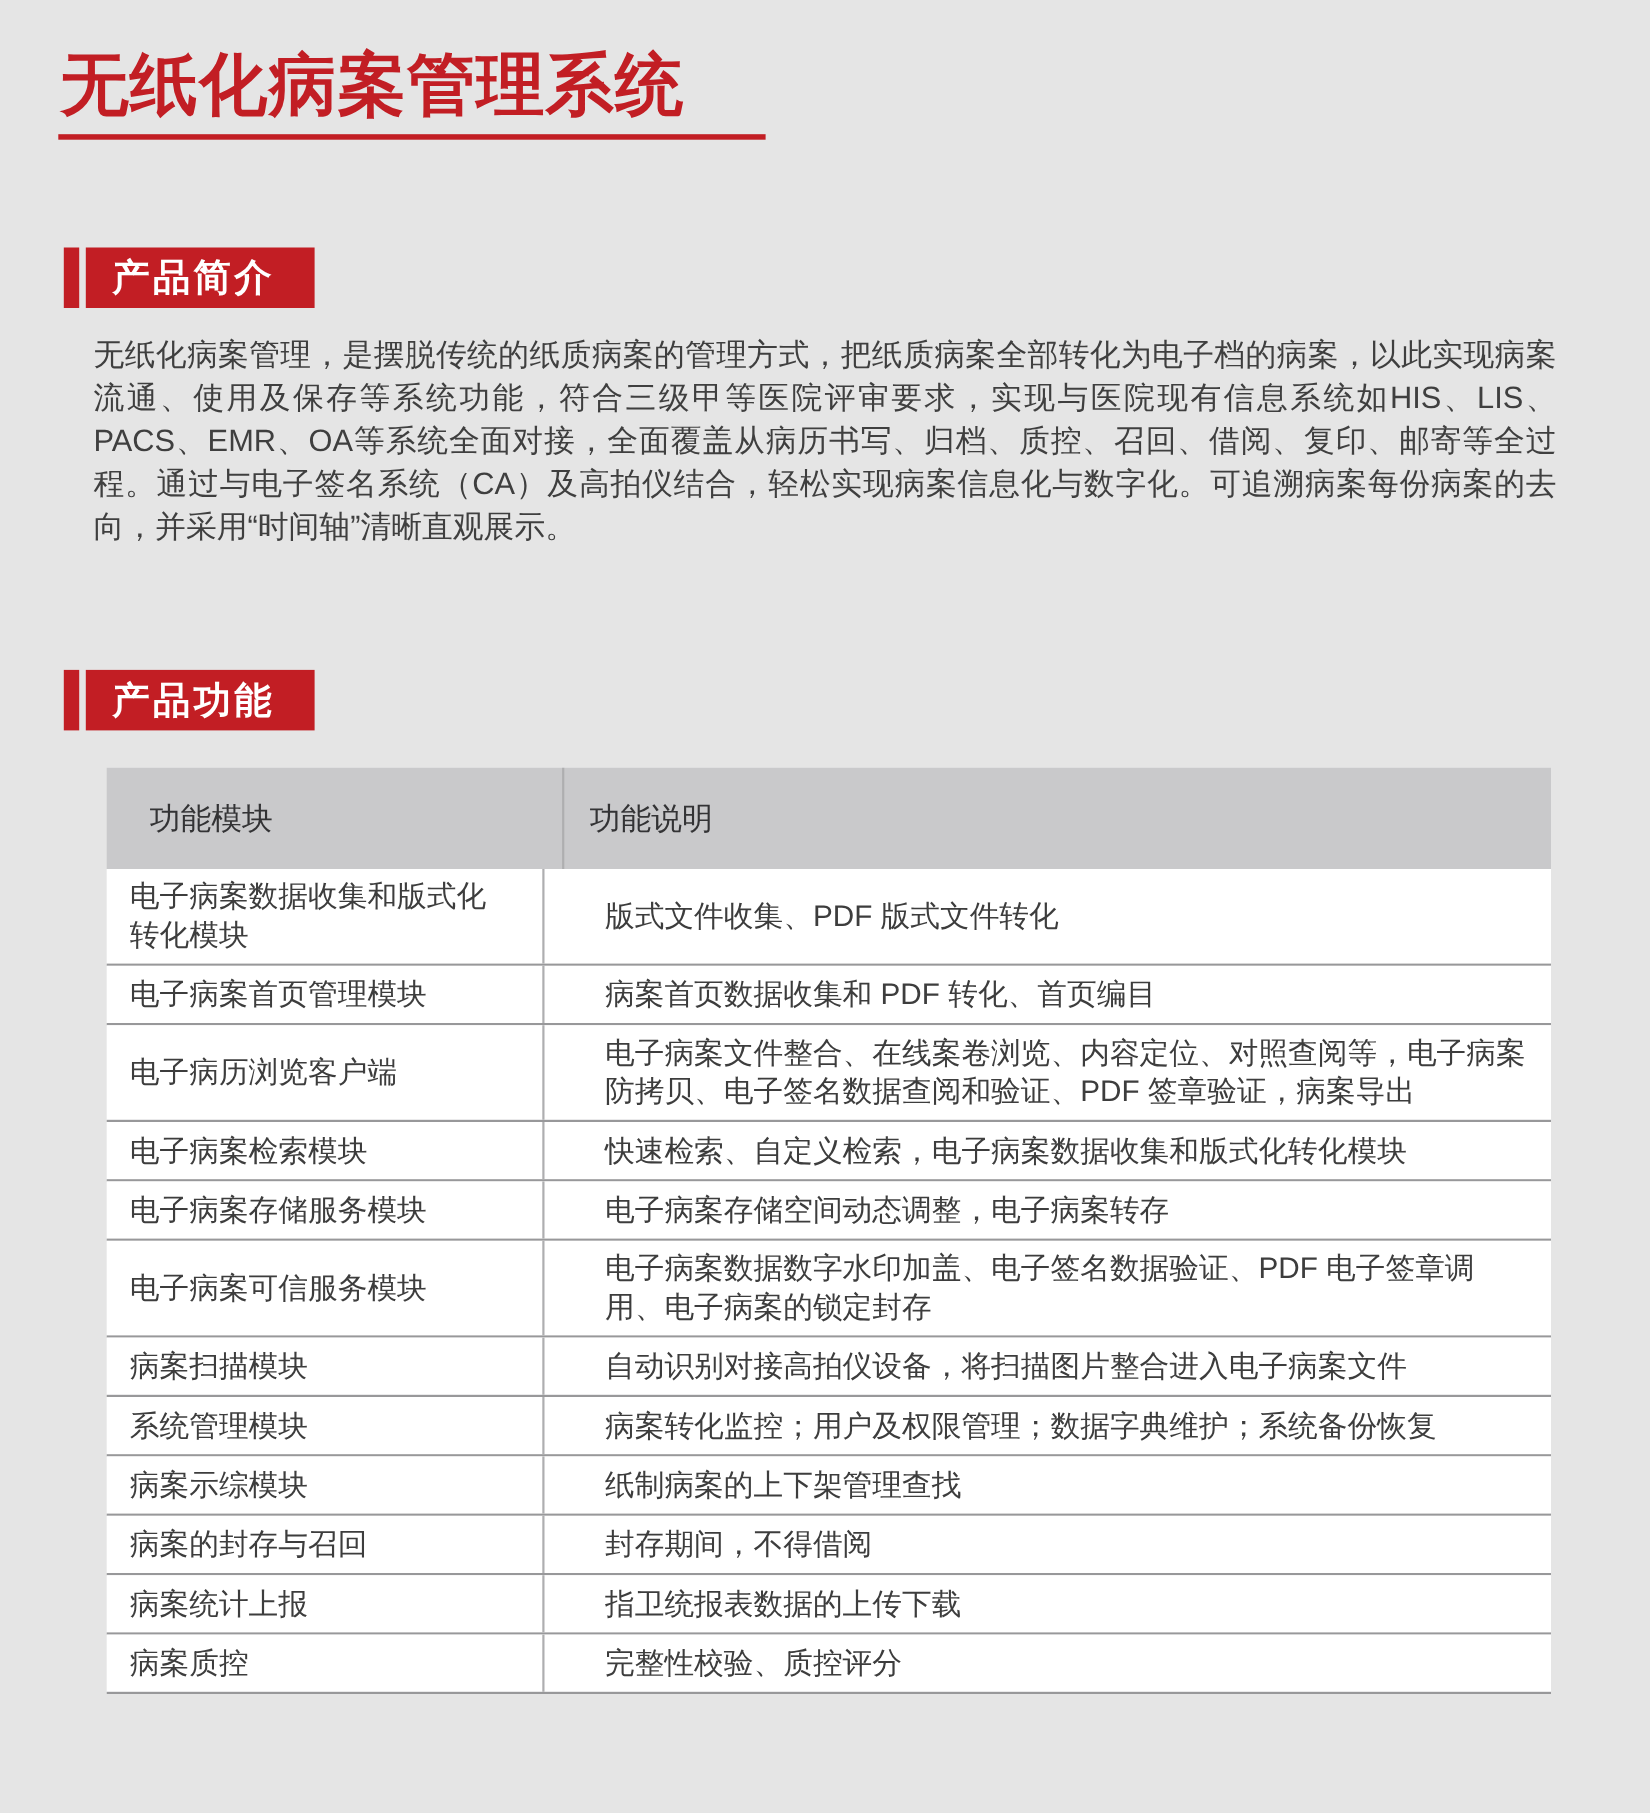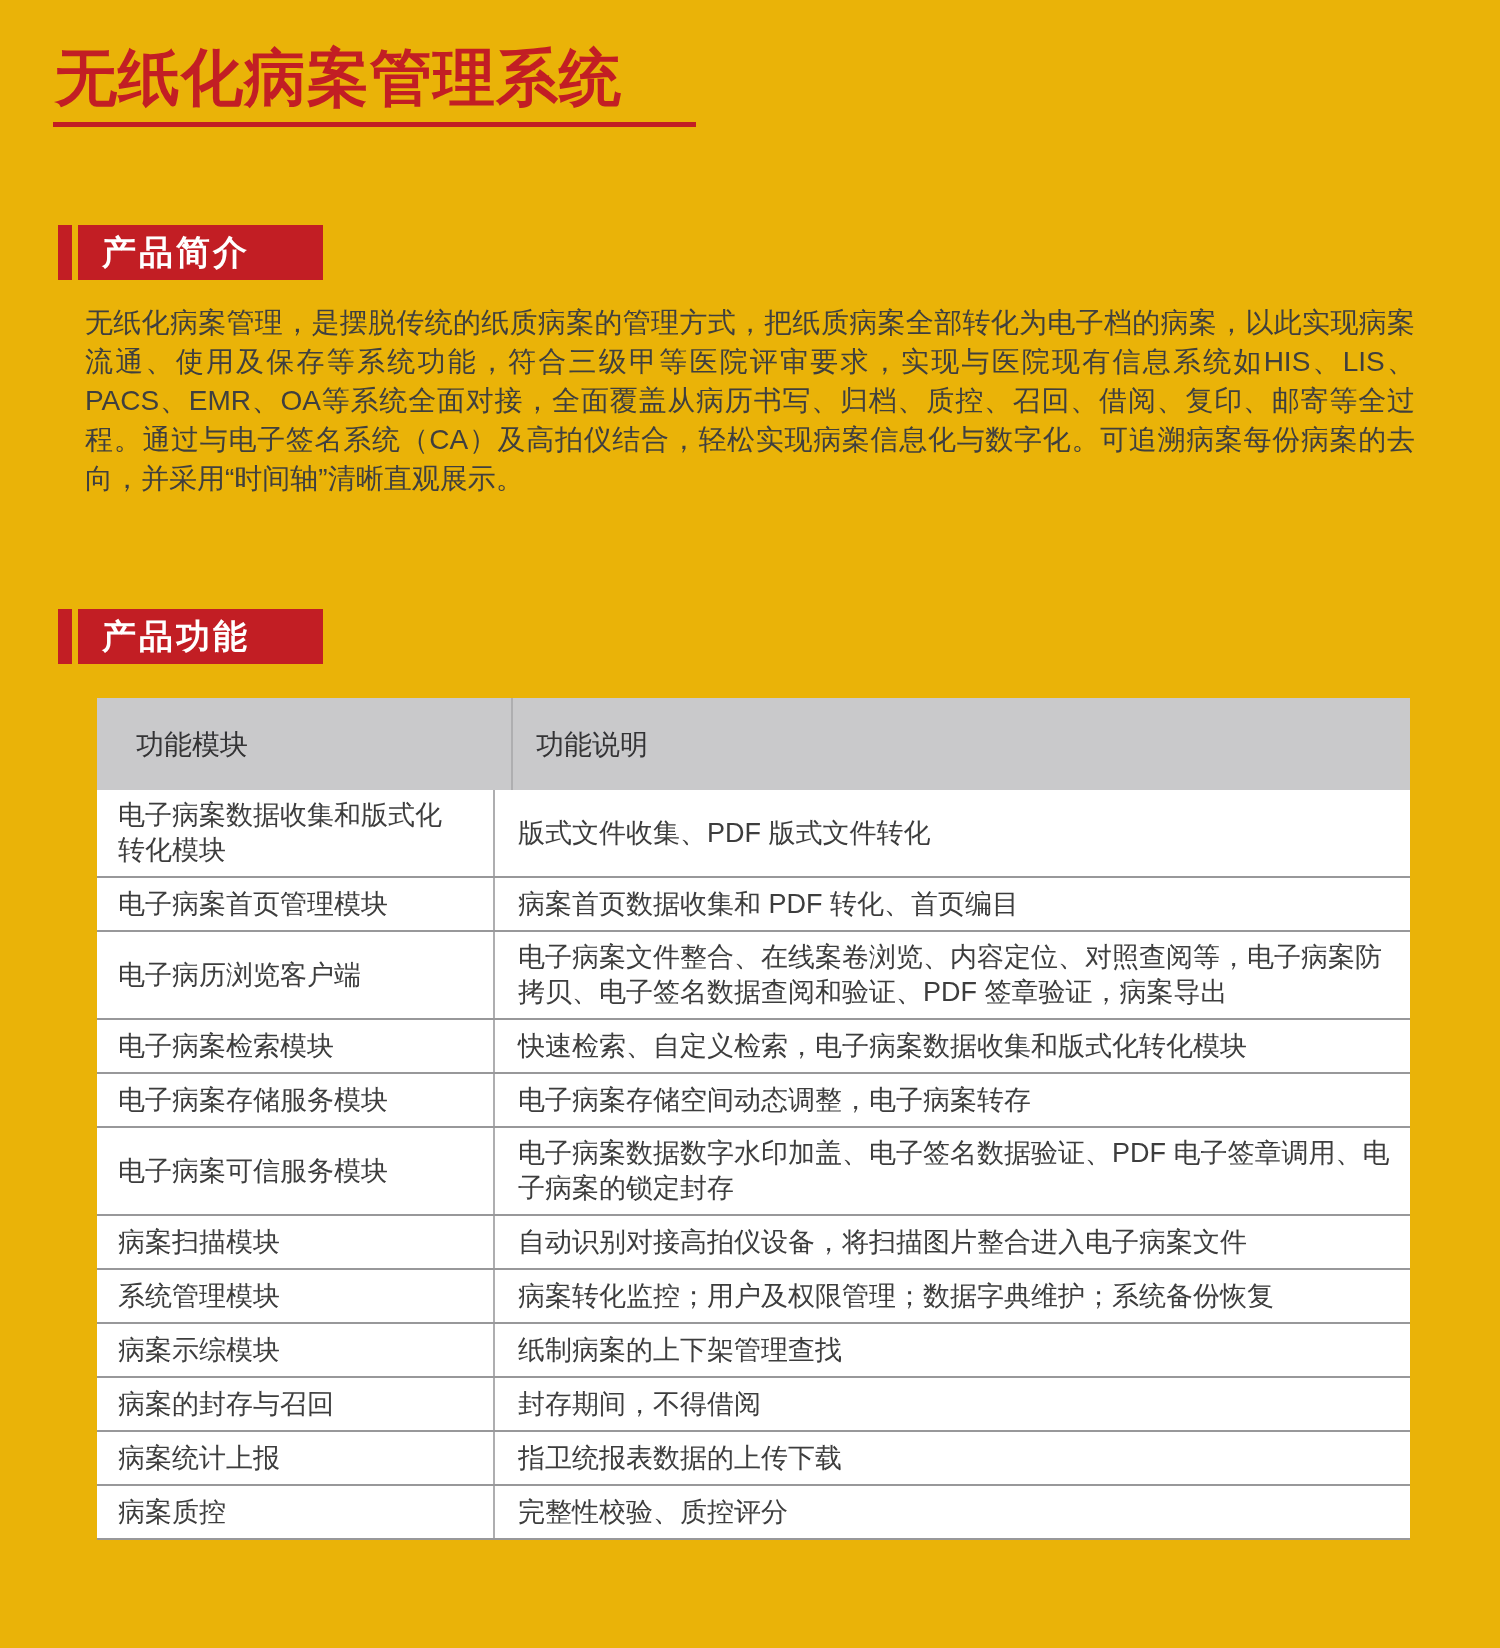--- a/index.html
+++ b/index.html
@@ -10,21 +10,21 @@
     height: 1648px;
     position: relative;
     font-family: "Liberation Sans", "DejaVu Sans", sans-serif;
     -webkit-font-smoothing: antialiased;
   }
   .page {
     position: absolute;
     inset: 0;
     width: 1500px;
     height: 1648px;
-    background: #eab308;
+    background: #e5e5e5;
     overflow: hidden;
   }
   
   .doc-title {
     position: absolute;
     left: 55px;
     top: 44px;
     font-size: 62px;
     font-weight: 800;
     letter-spacing: 1px;
@@ -49,21 +49,21 @@
     height: 55px;
   }
   .section-badge.intro    { top: 225px; }
   .section-badge.features { top: 585px; margin-top: 24px; }
   .section-badge .accent-bar {
     width: 14px;
     background: var(--accent-red);
   }
   .section-badge .badge-gap { width: 6px; }
   .section-badge .badge-box {
-    width: 245px;
+    width: 208px;
     background: var(--accent-red);
     color: #ffffff;
     font-size: 34px;
     font-weight: 700;
     letter-spacing: 3px;
     display: flex;
     align-items: center;
     padding-left: 24px;
     box-sizing: border-box;
   }
@@ -88,20 +88,21 @@
     font-size: 27px;
     color: #3d3d3d;
   }
   .t-row {
     display: flex;
     align-items: stretch;
   }
   .t-row.body-row {
     border-bottom: 2px solid #98989a;
     background: #ffffff;
+    gap: 32px;
   }
   .t-row.header-row {
     background: var(--header-gray);
     height: 92px;
     font-size: 28px;
     color: #333335;
     padding-left: 18px;
   }
   .t-c1 {
     width: 398px;

